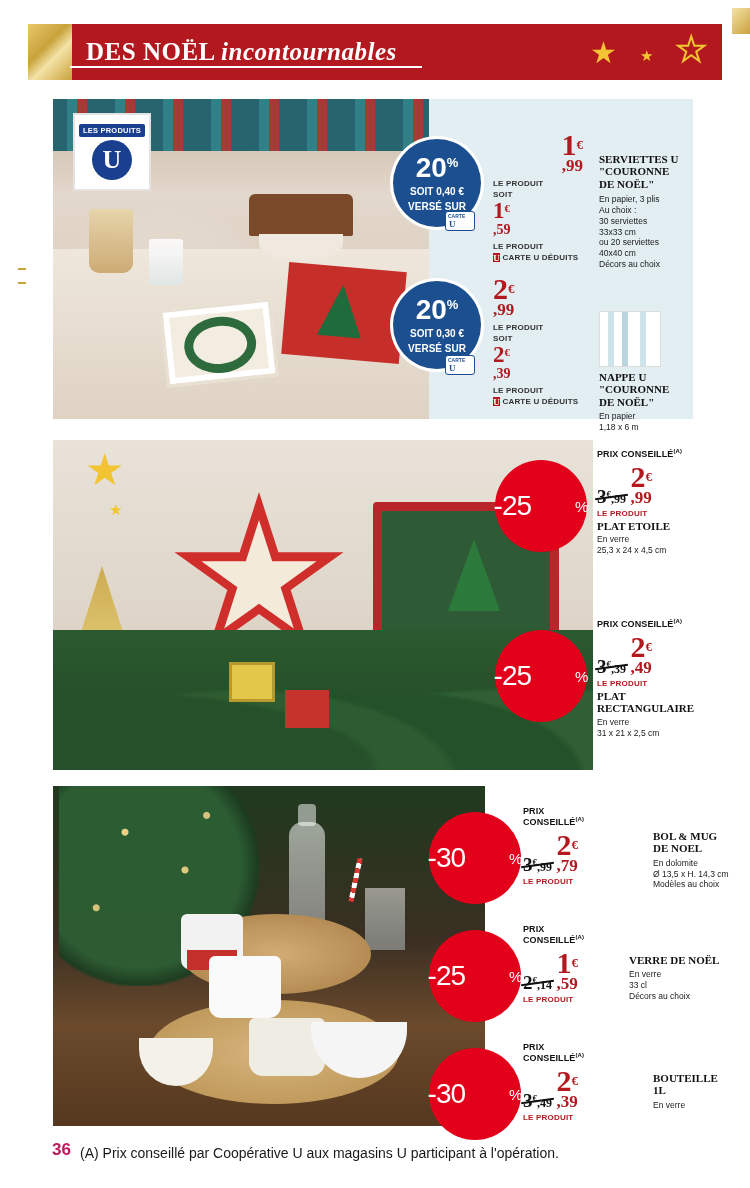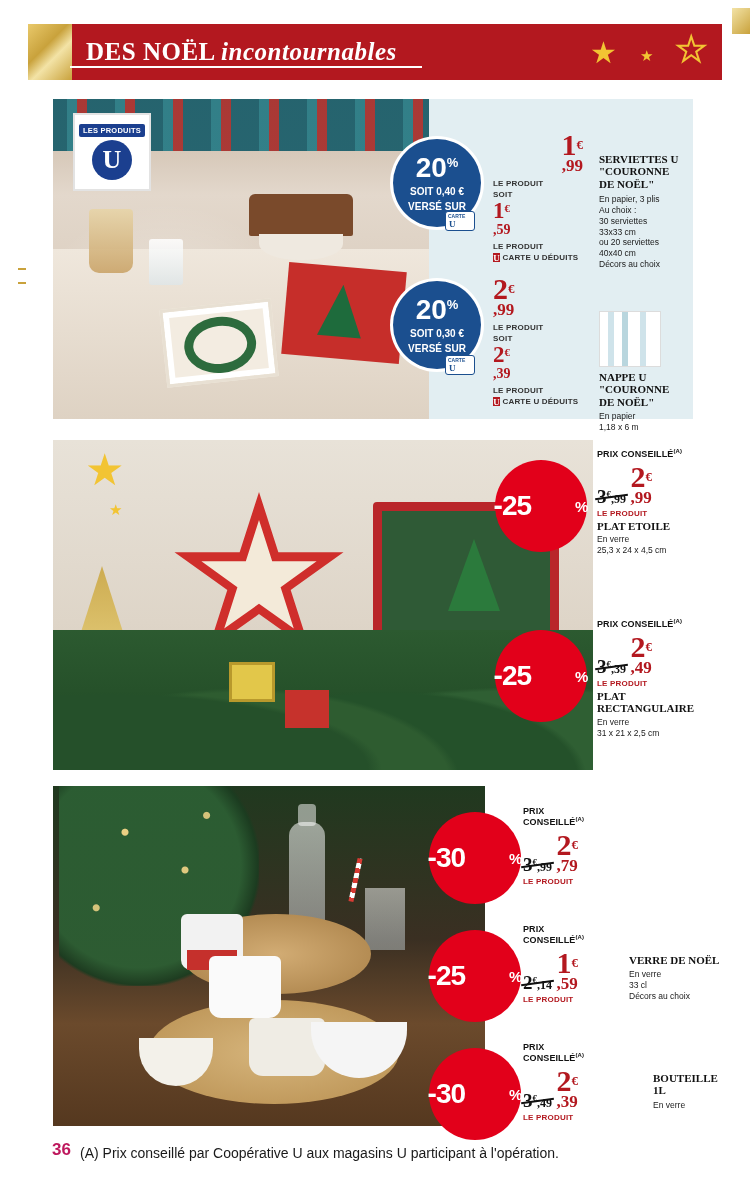--- a/index.html
+++ b/index.html
@@ -180,21 +180,21 @@
     display:inline-block; width:30px; height:20px; background:#fff;
     border:1px solid #1b4f8f; border-radius:3px; position:relative;
   }
 
   
   .badge-red {
     position:absolute;
     border-radius:50%;
     background:#e2001a; color:#fff;
     display:flex; align-items:center; justify-content:center;
-    font-weight:bold;
+    font-weight:normal;
     font-family:"Liberation Sans",sans-serif;
     gap:44px;
   }
   .badge-red .pctnum { font-size:28px; letter-spacing:-1px; }
   .badge-red .pctsign { font-size:15px; vertical-align:super; }
 
   .prix-cons {
     font-size:9px; font-weight:bold; color:#111; letter-spacing:.1px;
   }
   .prix-cons sup { font-size:6px; }
@@ -556,20 +556,27 @@
     </div>
     <div class="oldprice" style="margin-top:2px;">
       <span class="int">3</span><span class="eur">€</span><span class="dec">,99</span>
     </div>
     <div class="price" style="margin-top:4px;">
       <span class="int">2</span><span class="eur">€</span><br>
       <span class="dec">,79</span>
     </div>
     <div class="lbl-prod" style="color:#b3181f;margin-top:2px;">LE PRODUIT</div>
   </div>
+  <div style="position:absolute;left:600px;top:44px;width:96px;">
+    <div class="prodname">BOL &amp; MUG</div>
+    <div class="prodname">DE NOEL</div>
+    <div class="desc" style="white-space:pre-line;margin-top:3px;">En dolomite
+Ø 13,5 x H. 14,3 cm
+Modèles au choix</div>
+  </div>
 
   <div class="badge-red" style="left:376px;top:144px;width:92px;height:92px;">
     <span class="pctnum">-25</span>
       <span class="pctsign">%</span>
   </div>
   <div style="position:absolute;left:470px;top:128px;width:108px;">
     <div class="prix-cons" style="white-space:pre-line;">
       <span>PRIX
 CONSEILLÉ</span><sup>(A)</sup>
     </div>

